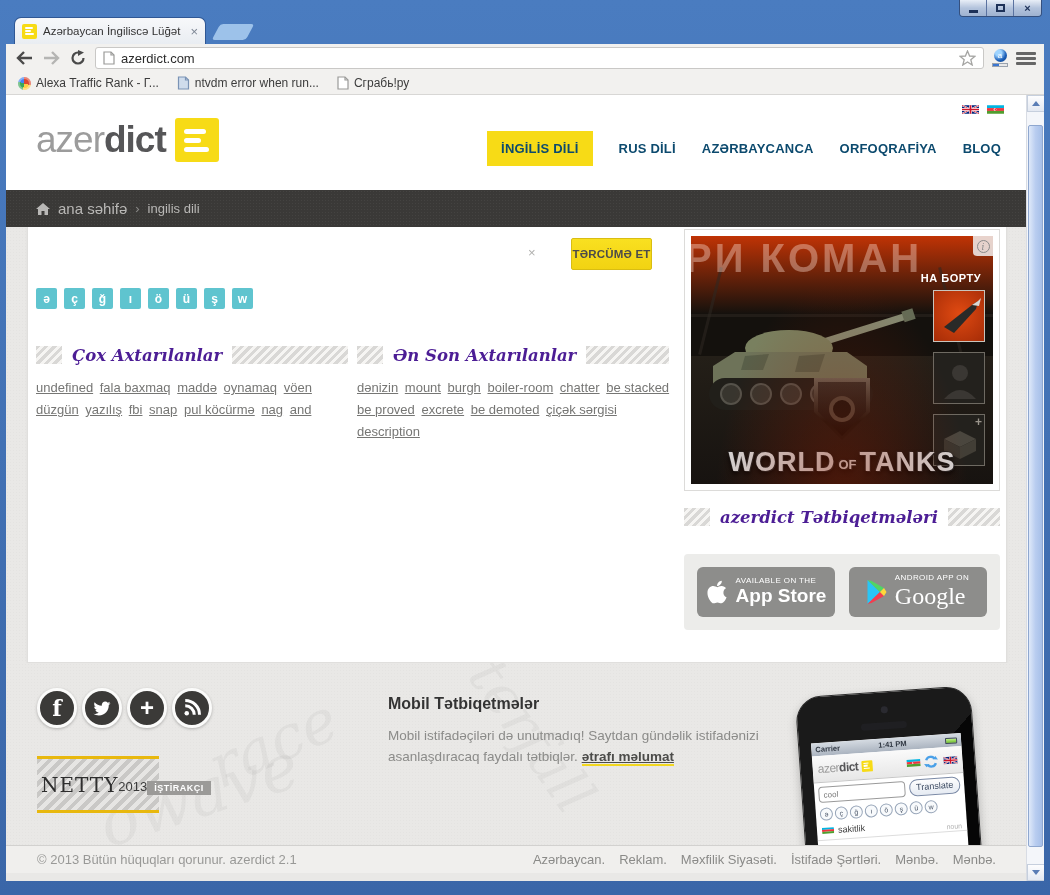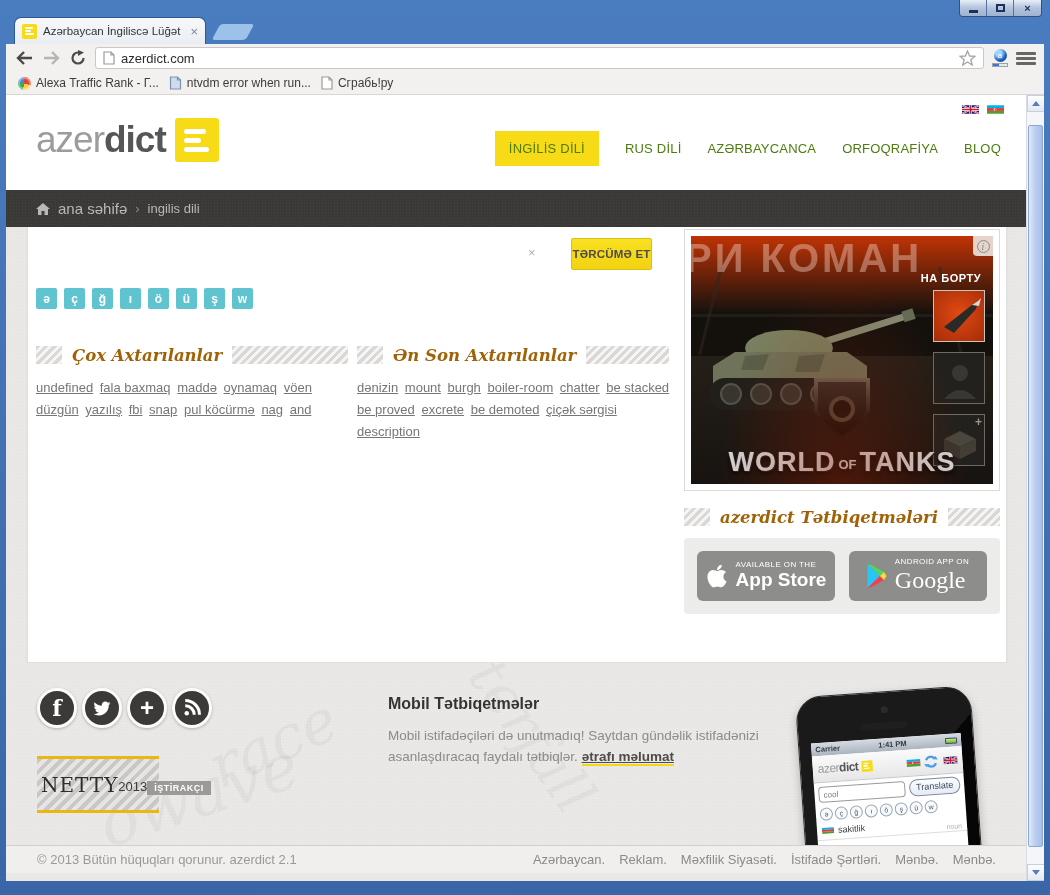--- a/index.html
+++ b/index.html
@@ -25,21 +25,21 @@
   .toolbar { height:28px; margin:0 6px; background:#f2f1ef; display:flex; align-items:center; padding:0 8px; gap:7px; }
   .nav-ico { width:20px; height:20px; display:flex; align-items:center; justify-content:center; flex:none; }
   .addressbar { flex:1; height:22px; background:#fff; border:1px solid #c9c8c6; border-radius:3px; display:flex; align-items:center; padding:0 7px; gap:6px; }
   .url-text { font-size:13px; color:#2b2b2b; flex:1; }
   .ext-icon { width:18px; height:20px; display:flex; flex-direction:column; align-items:center; justify-content:center; }
   .ext-ball { width:13px; height:13px; border-radius:50%; background:radial-gradient(circle at 35% 30%, #9fd4ff 0 3px, #1d5fb8 60%, #0d3d80); color:#fff; font-size:8px; text-align:center; line-height:13px; }
   .ext-bar { margin-top:1px; width:16px; height:4px; border:1px solid #9aa2ad; background:linear-gradient(90deg,#3b76d1 0 6px,#e8e8e8 6px); }
   .menu-icon { width:20px; display:flex; flex-direction:column; gap:2px; }
   .menu-icon i { height:3px; background:#666; border-radius:1px; }
 
-  .bookmarksbar { height:23px; margin:0 6px; background:#f2f1ef; border-bottom:1px solid #d8d7d5; display:flex; align-items:center; padding:0 12px; gap:10px; }
+  .bookmarksbar { height:23px; margin:0 6px; background:#f2f1ef; border-bottom:1px solid #d8d7d5; display:flex; align-items:center; padding:0 12px; gap:18px; }
   .bm { display:flex; align-items:center; gap:5px; font-size:12px; color:#3c3c3c; }
   .bm-ball { width:13px; height:13px; border-radius:50%; background:conic-gradient(#dd4632 0 30%, #ffce44 30% 55%, #3aa757 55% 80%, #4285f4 80%); box-shadow:inset 0 0 0 2px rgba(255,255,255,.35); }
 
   
   .viewport { position:relative; height:786px; margin:0 6px; background:#e9e8e6; overflow:hidden; }
   .scrollbar { position:absolute; top:0; right:0; width:18px; height:786px; background:#f4f6fa; border-left:1px solid #d8dce4; }
   .sb-btn { position:absolute; left:0; width:18px; height:17px; background:linear-gradient(#fdfdfe,#e4e9f2); border:1px solid #c6cfdd; display:flex; align-items:center; justify-content:center; }
   .sb-up { top:0; } .sb-down { bottom:0; }
   .tri-up { width:0; height:0; border-left:4px solid transparent; border-right:4px solid transparent; border-bottom:5px solid #5a7db5; }
   .tri-down { width:0; height:0; border-left:4px solid transparent; border-right:4px solid transparent; border-top:5px solid #5a7db5; }
@@ -51,21 +51,21 @@
   .site-header { position:relative; height:95px; background:#fff; }
   .logo { position:absolute; left:30px; top:23px; display:flex; align-items:center; gap:9px; }
   .logo-text { font-size:37px; letter-spacing:-1px; color:#9c9c9c; }
   .logo-text b { color:#55555 7; color:#565658; }
   .logo-mark { width:44px; height:44px; background:#f7db16; border-radius:3px; display:flex; flex-direction:column; justify-content:center; gap:4px; padding-left:9px; }
   .logo-mark i { display:block; height:5px; background:#fff; border-radius:2.5px; }
   .logo-mark i:nth-child(1){width:22px;} .logo-mark i:nth-child(2){width:17px;} .logo-mark i:nth-child(3){width:25px;}
   .flags { position:absolute; top:9px; right:22px; display:flex; gap:8px; }
   .flag { width:17px; height:11px; display:block; }
   .mainnav { position:absolute; right:25px; top:36px; display:flex; align-items:center; gap:26px; }
-  .nav-item { font-size:13px; font-weight:normal; color:#4d7c0f; letter-spacing:.2px; white-space:nowrap; }
+  .nav-item { font-size:13px; font-weight:bold; color:#0c4a6e; letter-spacing:.2px; white-space:nowrap; }
   .nav-item.active { background:#f7db16; padding:10px 14px; }
 
   
   .breadcrumb { height:37px; background:#3a3937; background-image:radial-gradient(rgba(255,255,255,.05) 1px, transparent 1px); background-size:3px 3px; display:flex; align-items:center; padding-left:30px; gap:8px; }
   .crumb-home { font-size:15px; color:#b9b8b6; }
   .crumb-sep { color:#8b8a88; font-size:13px; }
   .crumb-cur { font-size:13px; color:#b9b8b6; }
 
   
   .main { position:relative; height:436px; background:#e9e8e6; background-image:radial-gradient(rgba(0,0,0,.025) 1px, transparent 1px); background-size:3px 3px; }
@@ -74,21 +74,21 @@
   .search-input::placeholder { color:#a9a9a7; opacity:1; }
   .search-clear { position:absolute; left:500px; top:19px; font-size:13px; color:#b0b0ae; line-height:1; }
   .translate-btn { position:absolute; left:543px; top:11px; width:81px; height:32px; background:linear-gradient(#f9e020,#f2d312); border:1px solid #d9bd12; border-radius:2px; font-size:11.5px; font-weight:bold; color:#4c4c4a; letter-spacing:.2px; display:flex; align-items:center; justify-content:center; }
   .chars { position:absolute; left:8px; top:61px; display:flex; gap:7px; }
   .char-btn { width:21px; height:21px; background:#5fc4cf; color:#fff; font-size:12px; font-weight:bold; display:flex; align-items:center; justify-content:center; border-radius:2px; }
 
   .hatch-head { position:absolute; top:117px; height:22px; display:flex; align-items:center; gap:10px; }
   .hh-left { left:8px; width:312px; } .hh-right { left:329px; width:312px; }
   .hatch { height:18px; background:repeating-linear-gradient(135deg,#d9d8d6 0 3px,#f6f5f3 3px 6px); }
   .hatch-a { width:26px; flex:none; } .hatch-b { flex:1; }
-  .hatch-title { font-family:"DejaVu Serif",serif; font-style:italic; font-weight:bold; font-size:16.5px; color:#a16207; white-space:nowrap; }
+  .hatch-title { font-family:"DejaVu Serif",serif; font-style:italic; font-weight:bold; font-size:16.5px; color:#4c1d95; white-space:nowrap; }
 
   .wordlist { position:absolute; top:150px; width:316px; line-height:22px; font-size:13px; }
   .wl-left { left:8px; } .wl-right { left:329px; }
   .word-link { color:#77 7; color:#767674; text-decoration:underline; white-space:nowrap; margin-right:3px; }
 
   
   .ad-frame { position:absolute; left:656px; top:2px; width:316px; height:262px; border:1px solid #dcdbd9; background:#fff; padding:6px; }
   .ad { position:relative; width:302px; height:248px; background:#14110d; overflow:hidden; }
   .ad-redtop { position:absolute; left:0; top:0; right:0; height:78px; background:linear-gradient(#c03305, rgba(60,12,0,0)); }
   .ad-floor { position:absolute; left:0; top:120px; right:0; height:128px; background:linear-gradient(#241f18,#171310); }
@@ -105,21 +105,21 @@
   .wot-shield-in { width:48px; height:54px; clip-path:polygon(0 0,100% 0,100% 55%,50% 100%,0 55%); background:linear-gradient(#35302a,#0d0b08); display:flex; align-items:center; justify-content:center; }
   .wot-gear { width:26px; height:26px; border-radius:50%; border:4px solid #4e473c; background:#171410; }
   .ad-logotext { position:absolute; left:0; right:0; bottom:6px; display:flex; align-items:baseline; justify-content:center; gap:3px; color:#d6d6d6; text-shadow:1px 1px 0 #222, -1px -1px 0 #222, 0 3px 5px #000; }
   .lt-big { font-size:27px; font-weight:bold; letter-spacing:1px; }
   .lt-of { font-size:13px; font-weight:bold; position:relative; top:-2px; }
   .ad-info { position:absolute; right:0; top:0; width:20px; height:20px; background:rgba(240,240,240,.85); border-radius:0 0 0 4px; display:flex; align-items:center; justify-content:center; }
   .ad-info-c { width:13px; height:13px; border:1px solid #8a8a8a; border-radius:50%; color:#8a8a8a; font-size:9px; font-family:"DejaVu Serif",serif; font-style:italic; text-align:center; line-height:12px; }
 
   
   .apps-head { position:absolute; left:656px; top:279px; width:316px; height:22px; display:flex; align-items:center; gap:10px; }
-  .apps-box { position:absolute; left:656px; top:311px; width:316px; height:76px; background:#ececea; border-radius:4px; display:flex; align-items:center; justify-content:center; gap:14px; }
+  .apps-box { position:absolute; left:656px; top:327px; width:316px; height:76px; background:#ececea; border-radius:4px; display:flex; align-items:center; justify-content:center; gap:14px; }
   .store-btn { width:138px; height:50px; background:#8d8d8b; border-radius:6px; display:flex; align-items:center; justify-content:center; gap:8px; color:#fff; }
   .store-txt { display:flex; flex-direction:column; line-height:1.1; }
   .store-l1 { font-size:8px; letter-spacing:.4px; }
   .store-l2 { font-size:19px; font-weight:bold; }
   .store-l2g { font-size:24px; font-family:Liberation Serif, serif; font-weight:normal; }
 
   
   .footer { position:relative; height:182px; background:#e9e8e6; background-image:radial-gradient(rgba(0,0,0,.02) 1px, transparent 1px); background-size:3px 3px; overflow:hidden; }
   .watermark { position:absolute; font-family:"DejaVu Serif",serif; font-style:italic; color:rgba(60,60,60,.05); pointer-events:none; }
   .wm1 { left:200px; top:45px; font-size:60px; transform:rotate(-24deg); }

